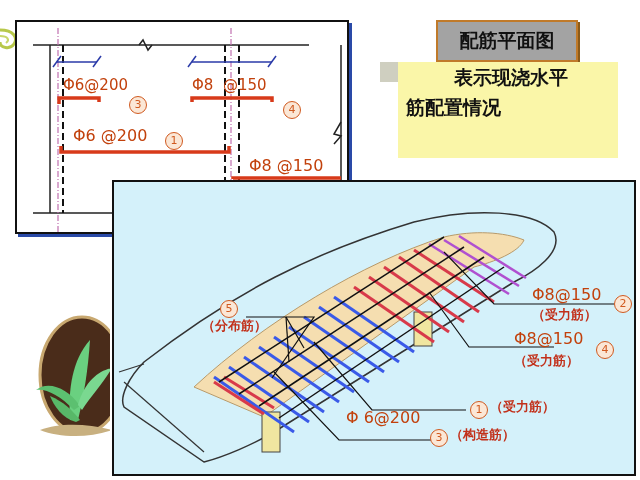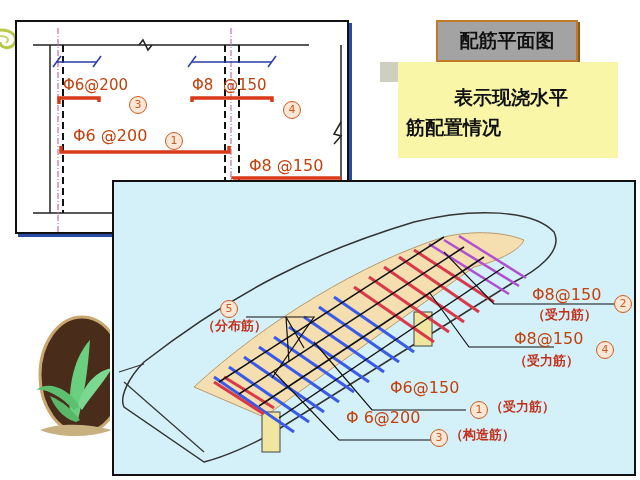--- a/index.html
+++ b/index.html
@@ -1,20 +1,20 @@
 <!DOCTYPE html>
 <html><head>
 <meta charset="utf-8">
 <style>
   html,body{margin:0;padding:0;}
   body{width:640px;height:480px;position:relative;overflow:hidden;background:#ffffff;font-family:"DejaVu Sans",sans-serif;}
   .plan-box{position:absolute;left:15px;top:20px;width:330px;height:210px;border:2px solid #111;background:#fff;box-shadow:3px 3px 0 #2a4aa8;}
   .plan-svg{position:absolute;left:0;top:0;}
   .title-box{position:absolute;left:436px;top:20px;width:138px;height:38px;background:#a3a3a3;border:2px solid #c07a2a;box-shadow:2px 2px 0 #8a5a1a;display:flex;align-items:center;justify-content:center;font-family:"DejaVu Serif",serif;font-weight:bold;font-size:19px;color:#111;}
-  .desc-box{position:absolute;left:398px;top:62px;width:220px;height:96px;background:#faf6a8;font-family:"DejaVu Serif",serif;font-weight:bold;font-size:19px;line-height:30px;color:#111;padding:20px 6px 0 8px;box-sizing:border-box;}
+  .desc-box{position:absolute;left:398px;top:62px;width:220px;height:96px;background:#faf6a8;font-family:"DejaVu Serif",serif;font-weight:bold;font-size:19px;line-height:30px;color:#111;padding:0 6px 0 8px;box-sizing:border-box;}
   .desc-box span{display:block;}
   .desc-box .l1{text-indent:48px;}
   .desc-tab{position:absolute;left:380px;top:62px;width:18px;height:20px;background:#cfcfc0;}
   .iso-box{position:absolute;left:112px;top:180px;width:520px;height:292px;background:#d4f1fa;border:2px solid #111;}
   .iso-svg{position:absolute;left:0;top:0;}
   .plant{position:absolute;left:30px;top:310px;width:80px;height:130px;}
   .deco-swirl{position:absolute;left:0;top:24px;width:18px;height:36px;}
   .lbl{position:absolute;font-family:"DejaVu Sans",sans-serif;white-space:nowrap;}
   .blue{color:#c2410c;}
   .red{color:#c2301a;font-weight:bold;}
@@ -148,20 +148,19 @@
   <div class="lbl red" style="left:88px;top:135px;font-size:13px;">（分布筋）</div>
 
   <div class="lbl blue" style="left:418px;top:103px;font-size:16px;">Φ8@150</div>
   <div class="lbl" style="left:500px;top:110px;"><span class="circ">2</span></div>
   <div class="lbl red" style="left:418px;top:124px;font-size:13px;">（受力筋）</div>
 
   <div class="lbl blue" style="left:400px;top:147px;font-size:16px;">Φ8@150</div>
   <div class="lbl" style="left:482px;top:156px;"><span class="circ">4</span></div>
   <div class="lbl red" style="left:400px;top:170px;font-size:13px;">（受力筋）</div>
 
-  <div class="lbl blue" style="left:276px;top:196px;font-size:16px;">Φ6@150</div>
   <div class="lbl" style="left:356px;top:216px;"><span class="circ">1</span></div>
   <div class="lbl red" style="left:376px;top:216px;font-size:13px;">（受力筋）</div>
 
   <div class="lbl blue" style="left:232px;top:226px;font-size:16px;">Φ 6@200</div>
   <div class="lbl" style="left:316px;top:244px;"><span class="circ">3</span></div>
   <div class="lbl red" style="left:336px;top:244px;font-size:13px;">（构造筋）</div>
 </div>
 
 </body></html>

